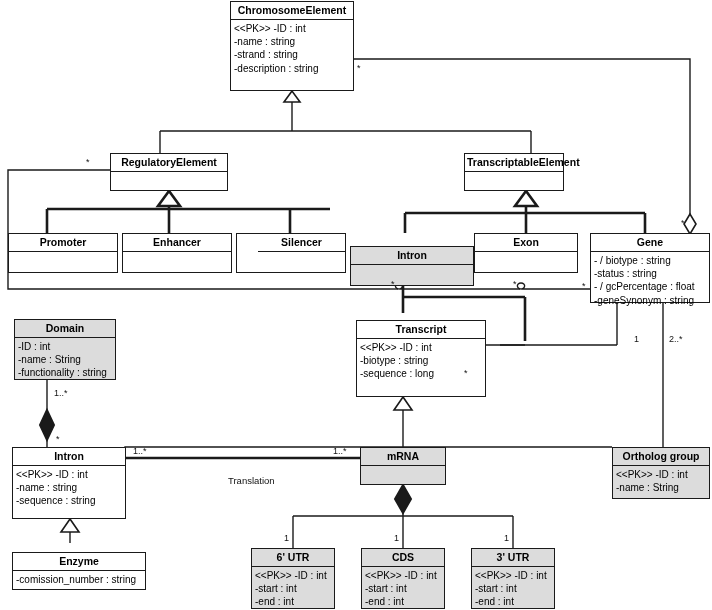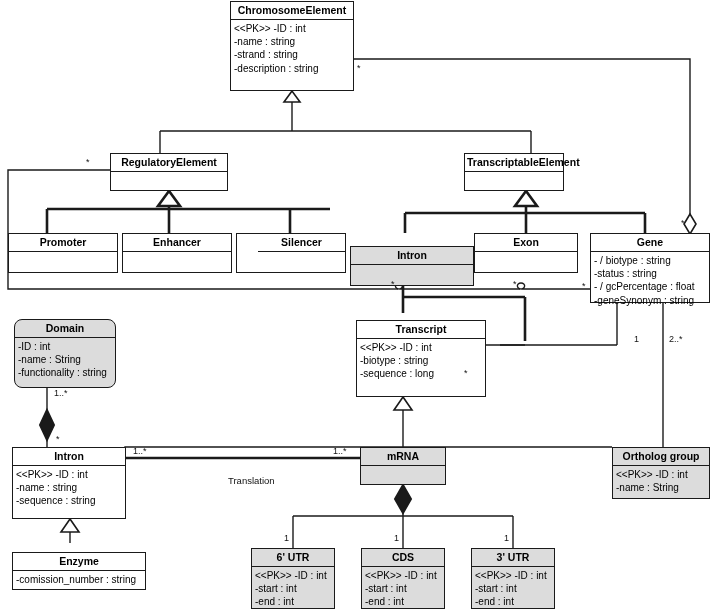--- a/index.html
+++ b/index.html
@@ -224,21 +224,21 @@
   <div class="uml" style="left:590px; top:233px; width:120px; height:70px;">
     <div class="title">Gene</div>
     <div class="attrs">
       <div>- / biotype : string</div>
       <div>-status : string</div>
       <div>- / gcPercentage : float</div>
       <div>-geneSynonym : string</div>
     </div>
   </div>
 
-  <div class="uml shaded" style="left:14px; top:319px; width:102px; height:69px;border-radius:8px;">
+  <div class="uml shaded" style="left:14px; top:319px; width:102px; height:61px;">
     <div class="title">Domain</div>
     <div class="attrs">
       <div>-ID : int</div>
       <div>-name : String</div>
       <div>-functionality : string</div>
     </div>
   </div>
 
   <div class="uml" style="left:356px; top:320px; width:130px; height:77px;">
     <div class="title">Transcript</div>

